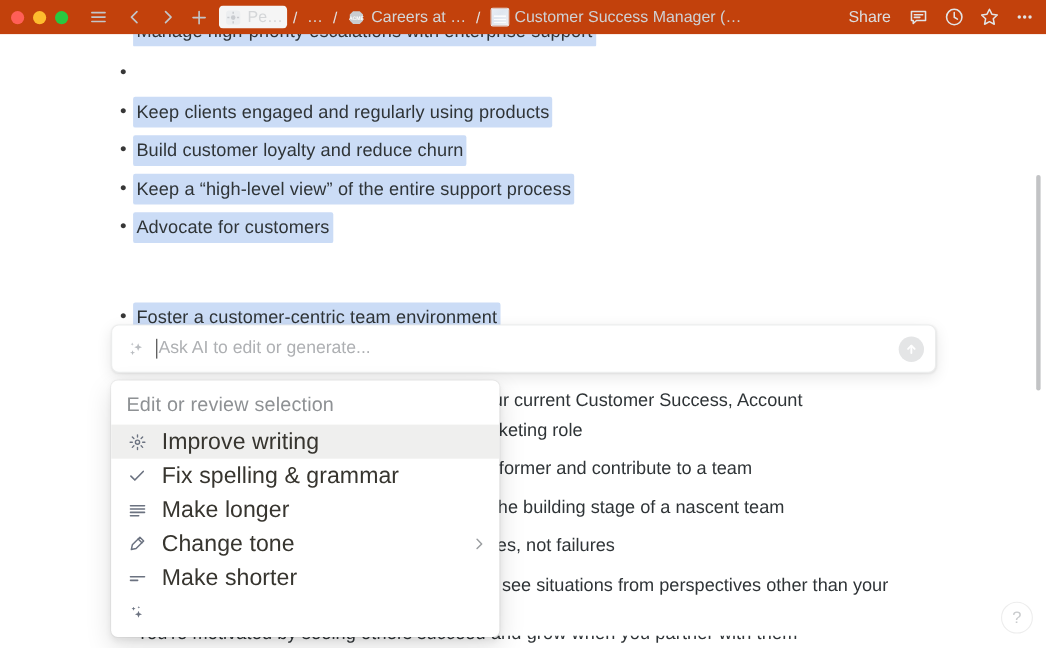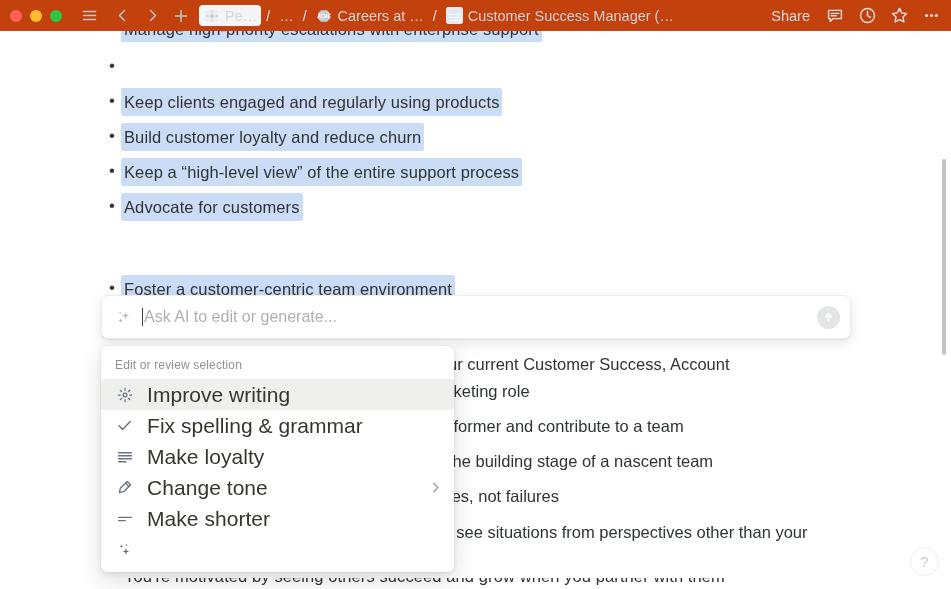--- a/index.html
+++ b/index.html
@@ -275,21 +275,21 @@
     background: #ffffff;
     border-radius: 6px;
     box-shadow: 0 0 0 1px rgba(15,15,15,.04),
                 0 3px 6px rgba(15,15,15,.07),
                 0 9px 24px rgba(15,15,15,.13);
     padding: 6px 0 7px 0;
     z-index: 35;
     overflow: hidden;
   }
   .menu-header {
-    font-size: 12px;
+    font-size: 18px;
     color: #8e9194;
     padding: 6px 14px 7px 14px;
     letter-spacing: .15px;
   }
   .menu-item {
     display: flex;
     align-items: center;
     height: 31px;
     padding: 0 12px 0 14px;
     cursor: pointer;
@@ -550,21 +550,21 @@
       </span>
       <span class="menu-label">Fix spelling &amp; grammar</span>
     </div>
 
     <div class="menu-item">
       <span class="menu-icon">
         <svg width="16" height="16" viewBox="0 0 16 16" fill="none" stroke="currentColor" stroke-width="1.4" stroke-linecap="round">
           <path d="M1.6 3.8h12.8M1.6 6.8h12.8M1.6 9.8h12.8M1.6 12.8h7.5"></path>
         </svg>
       </span>
-      <span class="menu-label">Make loyalty</span>
+      <span class="menu-label">Make longer</span>
     </div>
 
     <div class="menu-item">
       <span class="menu-icon">
         <svg width="17" height="17" viewBox="0 0 17 17" fill="none" stroke="currentColor" stroke-width="1.35" stroke-linecap="round" stroke-linejoin="round">
           <path d="M11.2 2.4l3.4 3.4-6.9 6.9-4.3.9.9-4.3z"></path>
           <path d="M9.6 4l3.4 3.4"></path>
         </svg>
       </span>
       <span class="menu-label">Change tone</span>

